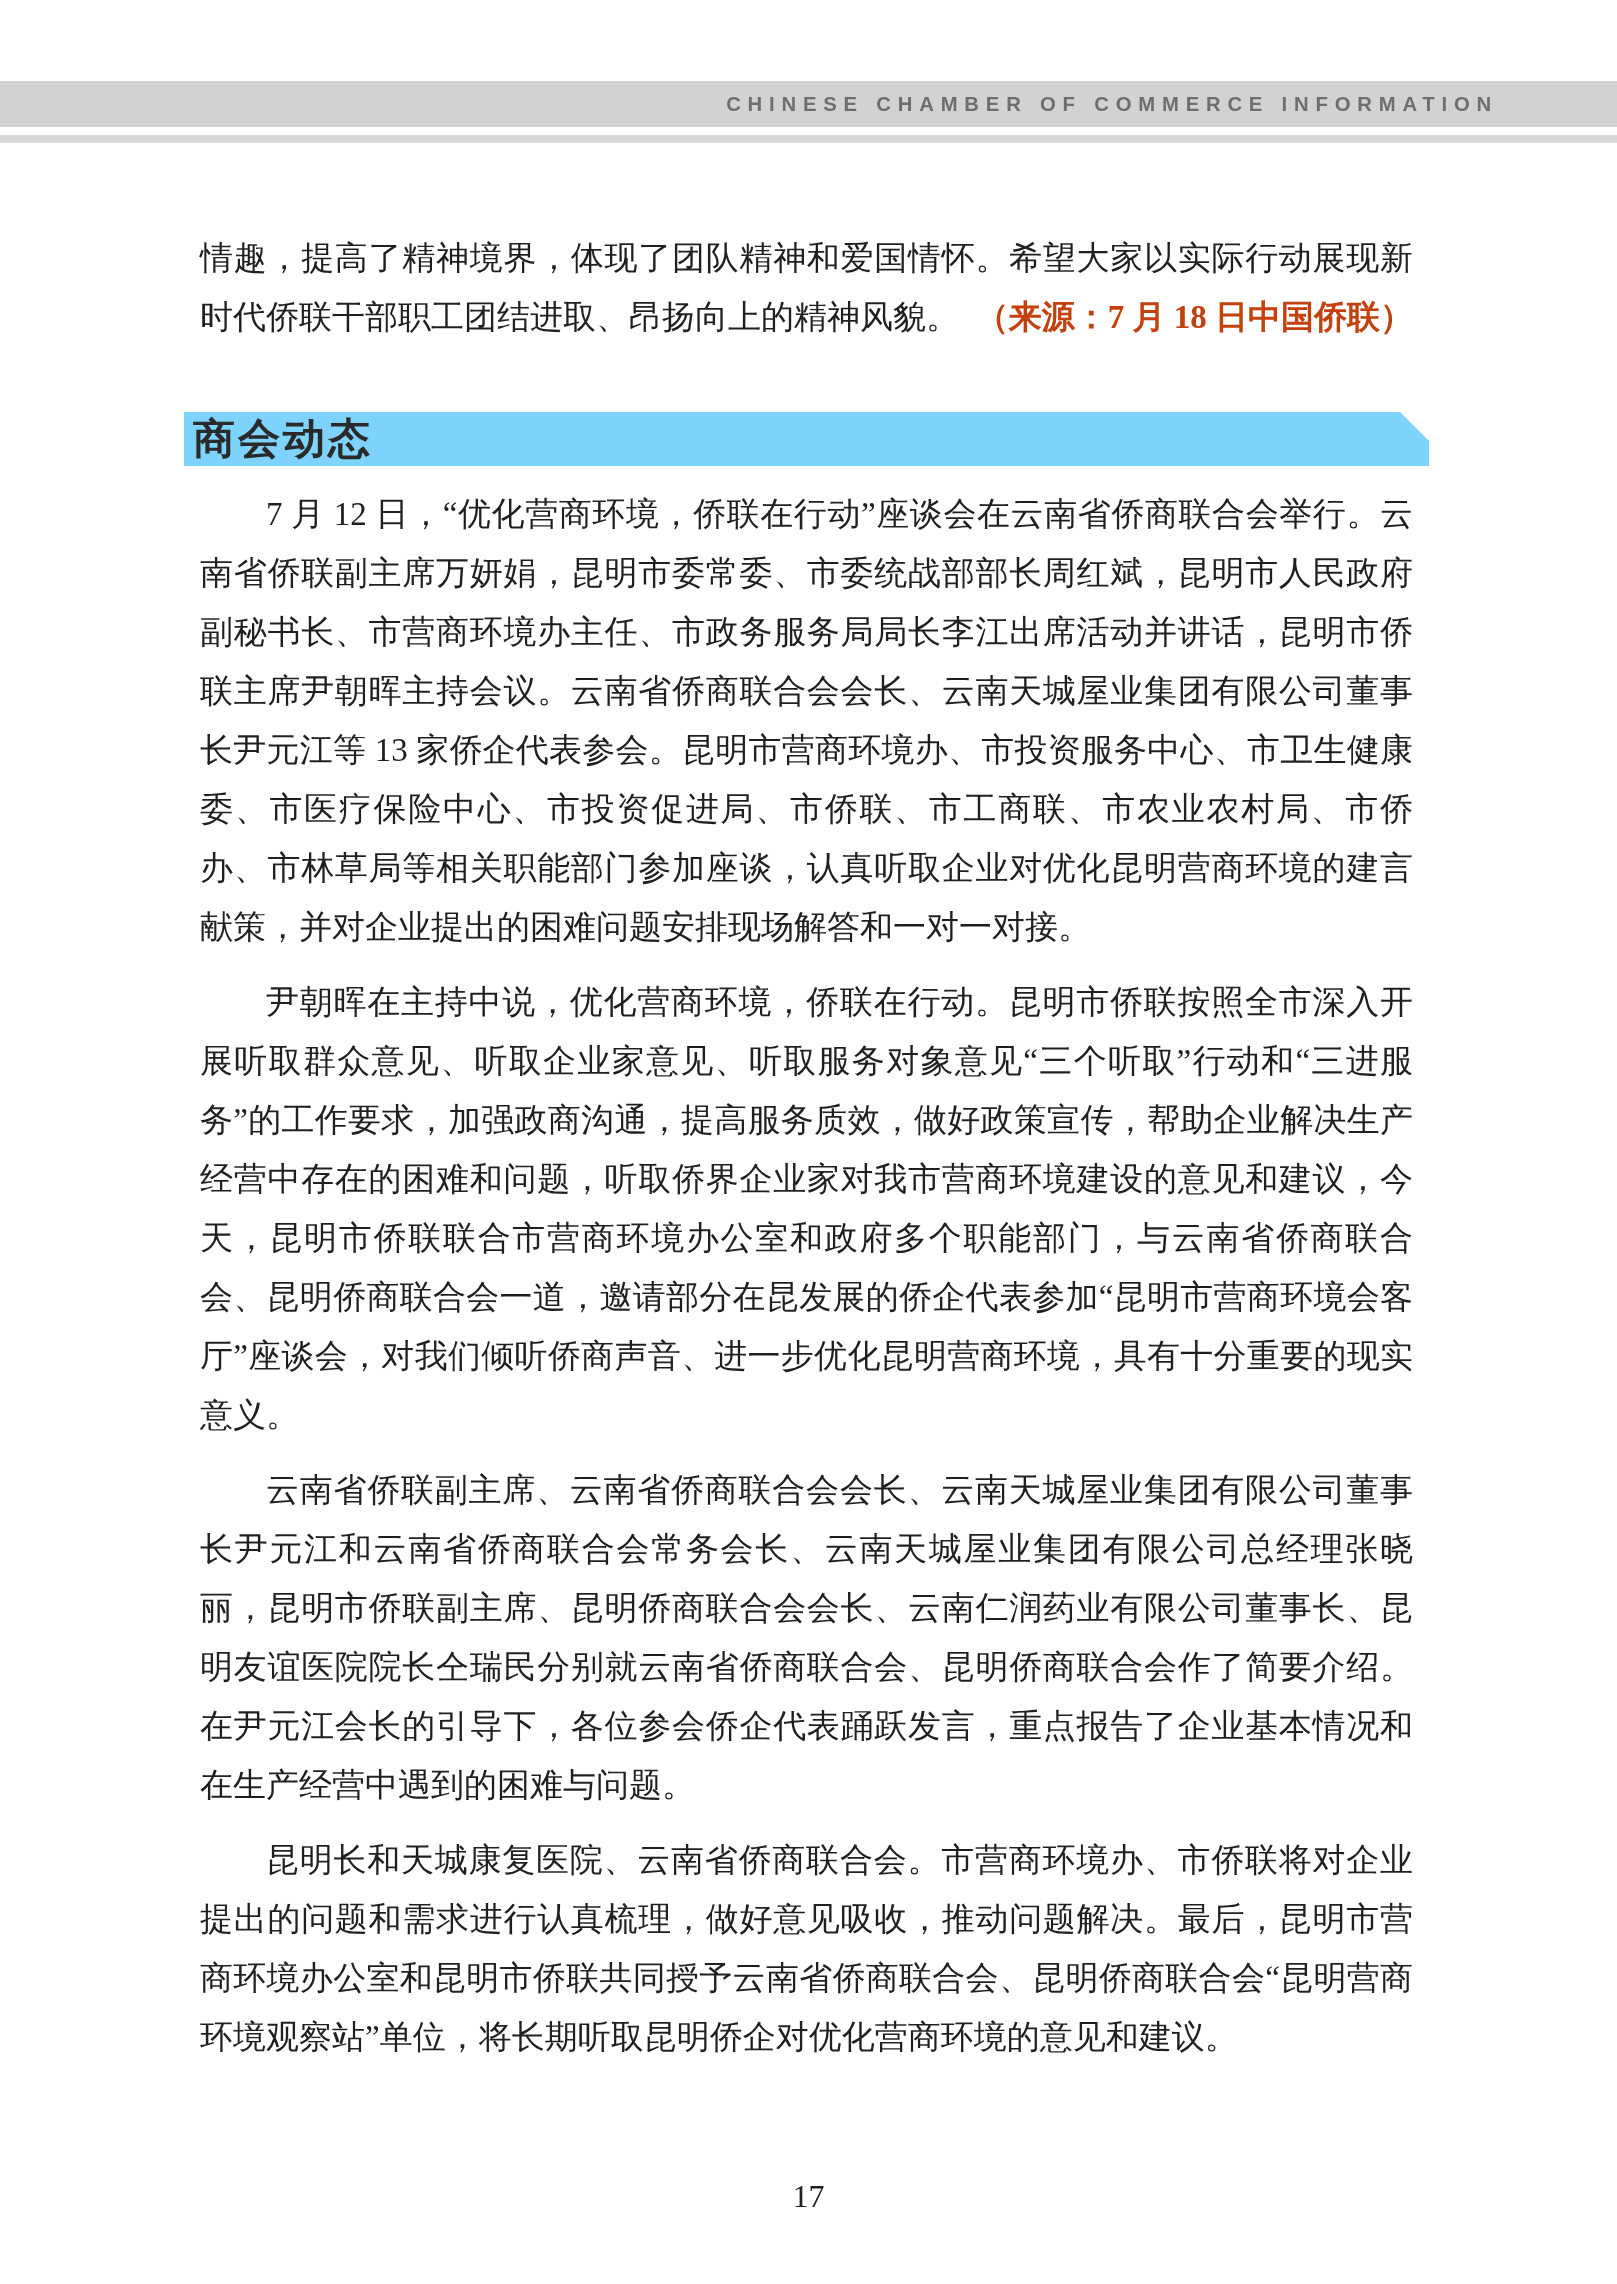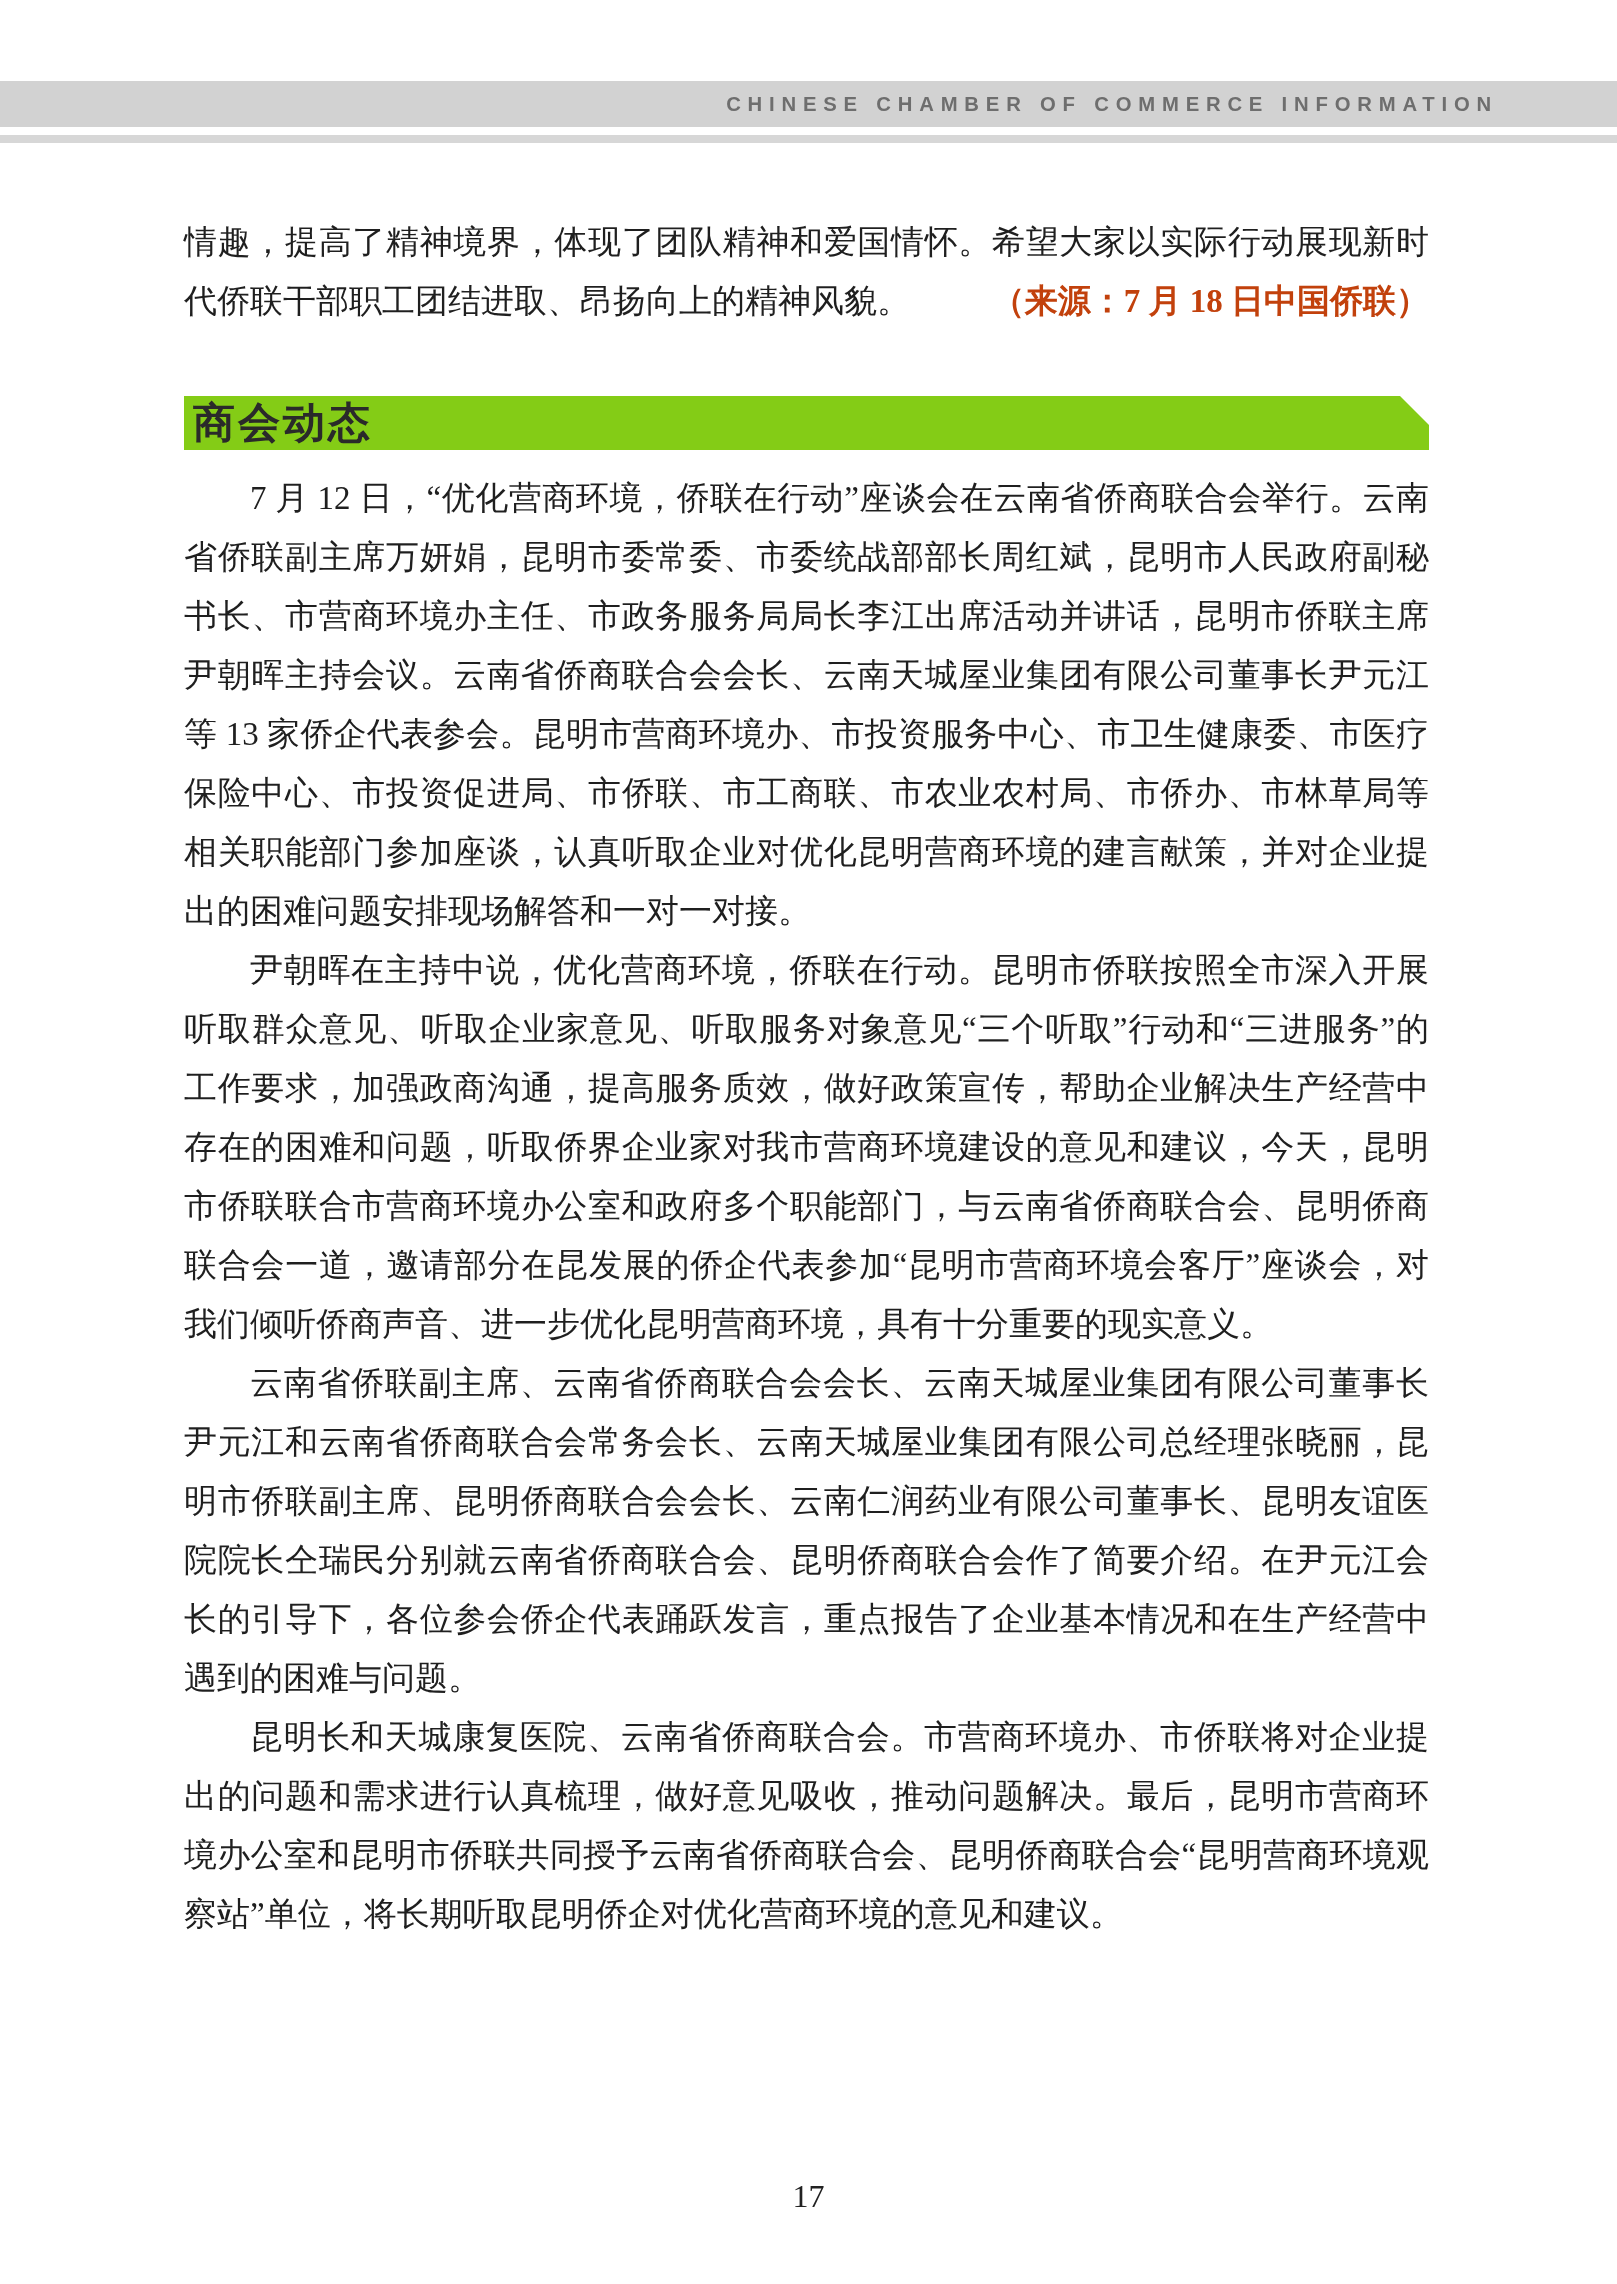--- a/index.html
+++ b/index.html
@@ -51,33 +51,33 @@
     position: absolute;
     left: 184px;
     top: 213px;
     width: 1245px;
     font-family: "Liberation Serif", serif;
     font-size: 33px;
     line-height: 59px;
     color: #1f1f1f;
     text-align: justify;
   }
-  .content p { margin: 0; }
+  .content p { margin: 16px; }
 
   .source {
     float: right;
     font-weight: bold;
     color: #c2410c;
   }
 
   
   .section-bar {
     margin-top: 65px;
     height: 54px;
-    background: #84cc16;
+    background: #7dd3fc;
     clip-path: polygon(0 0, calc(100% - 29px) 0, 100% 29px, 100% 100%, 0 100%);
     display: flex;
     align-items: center;
     padding-left: 9px;
     box-sizing: border-box;
   }
   .section-label {
     font-family: "Liberation Serif", serif;
     font-weight: bold;
     font-size: 42px;

